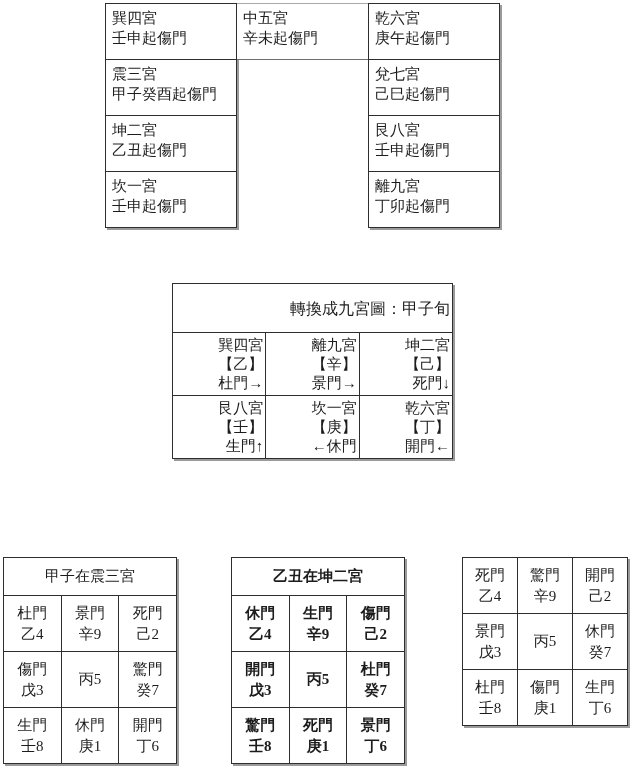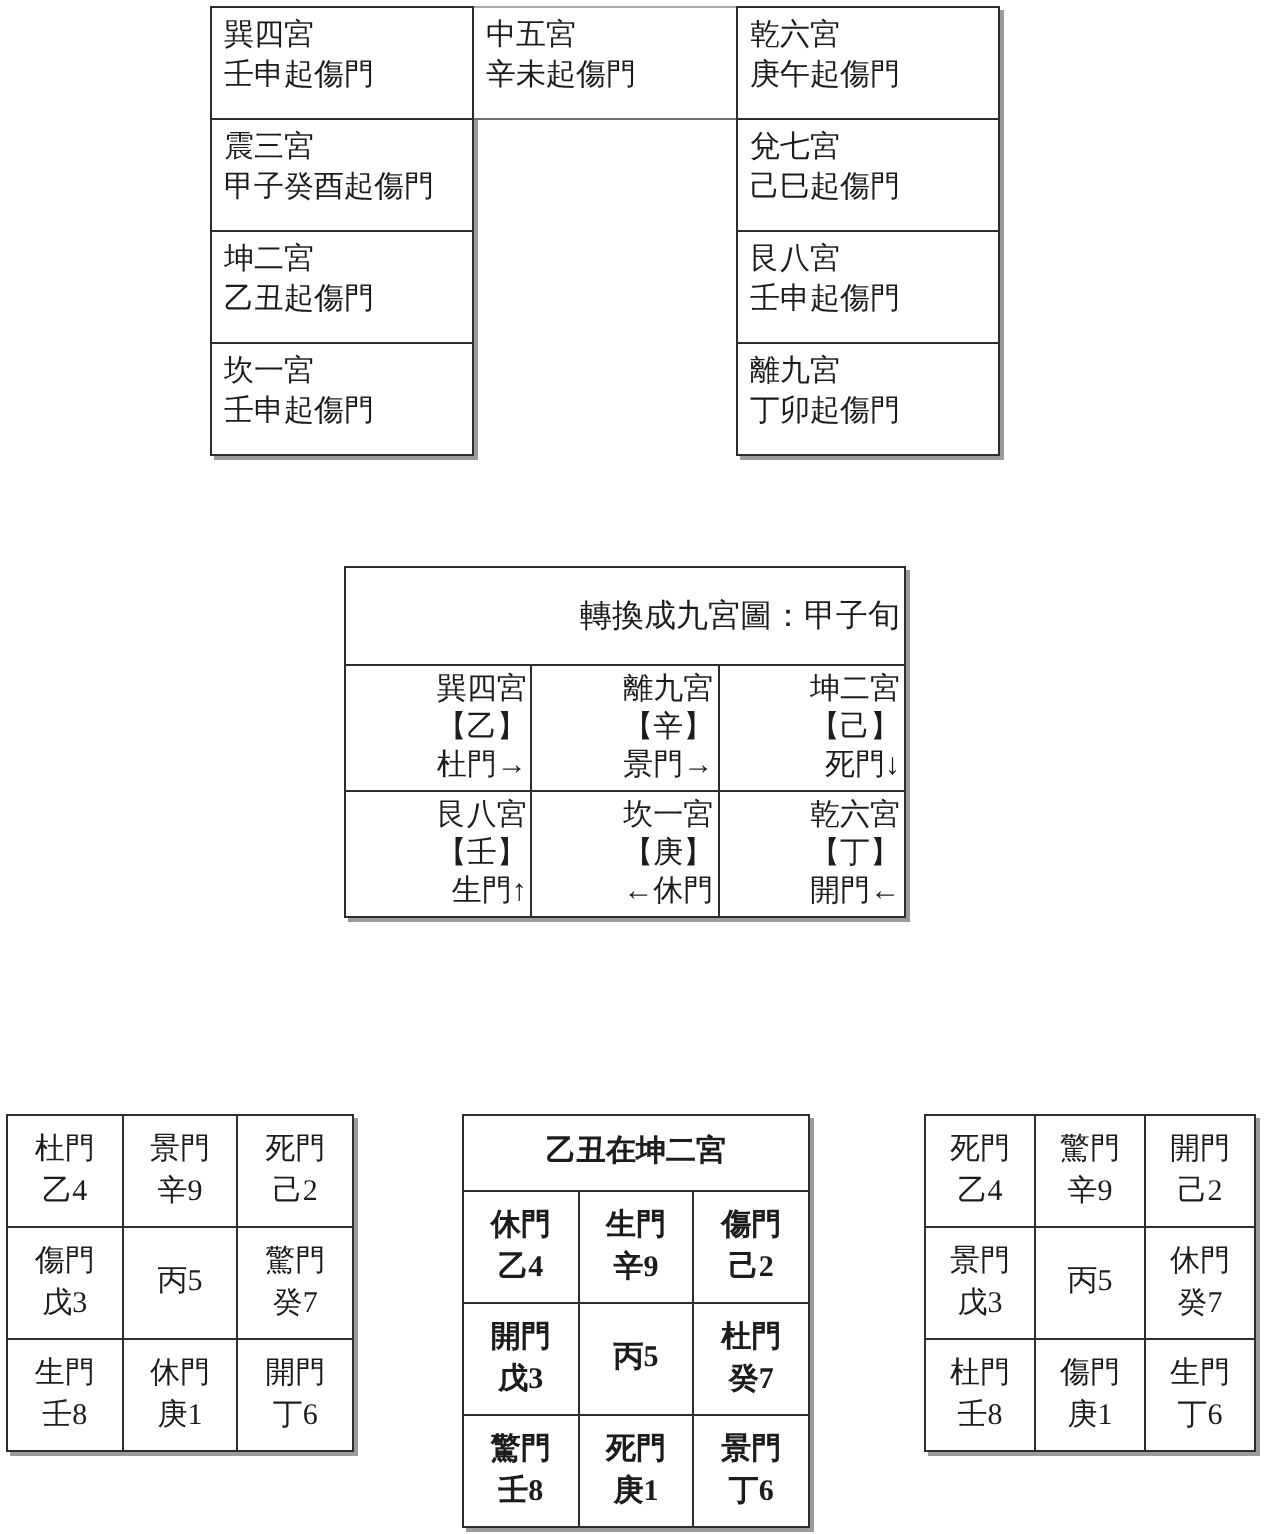--- a/index.html
+++ b/index.html
@@ -123,20 +123,23 @@
         <div>乾六宮</div>
         <div>【丁】</div>
         <div><span>開門</span><span class="ar">←</span></div>
           </td>
     </tr>
   </tbody>
     </table>
 
   <table class="pt lower" style="left:3px;top:557px;width:174px;">
     <tbody>
+        <tr>
+          <td colspan="3" class="hdr">甲子在震三宮</td>
+        </tr>
     <tr>
       <td>
             <div>杜門</div>
             <div>乙4</div>
           </td>
       <td>
             <div>景門</div>
             <div>辛9</div>
           </td>
       <td>

